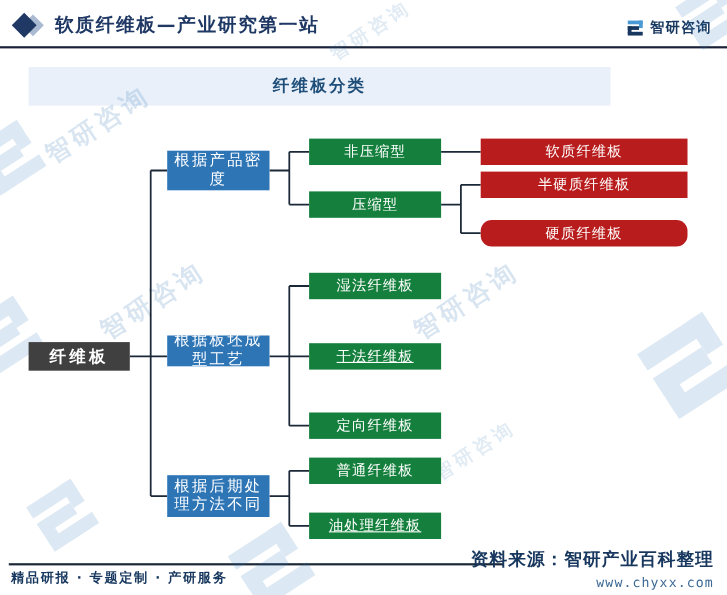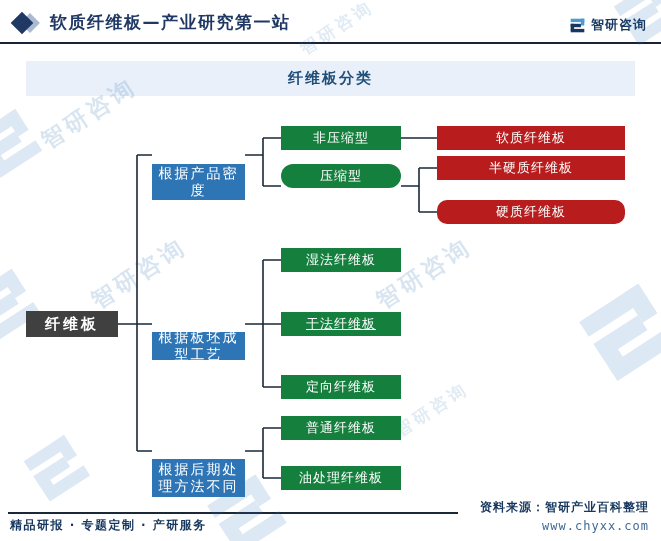--- a/index.html
+++ b/index.html
@@ -11,51 +11,51 @@
   .header{position:absolute;left:0;top:0;width:661px;height:42px;}
   .brand{position:absolute;left:12px;top:11px;display:flex;align-items:center;}
   .diamonds{position:relative;width:30px;height:22px;margin-right:8px;}
   .diamond-back{position:absolute;left:11px;top:4px;width:14px;height:14px;background:#a9bad2;transform:rotate(45deg);}
   .diamond-front{position:absolute;left:2px;top:3px;width:16px;height:16px;background:#203864;transform:rotate(45deg);}
   .brand-title{font-size:17px;font-weight:bold;color:#1f3864;letter-spacing:1.5px;white-space:nowrap;}
   .logo{position:absolute;right:14px;top:16px;display:flex;align-items:center;gap:5px;}
   .logo-text{font-size:13px;font-weight:bold;color:#17375e;letter-spacing:1px;}
   .header-divider{position:absolute;left:0;top:42px;width:661px;height:2px;background:#1a2238;}
   
-  .title-band{position:absolute;left:26px;top:61px;width:609px;height:35px;background:#e9f0fa;
+  .title-band{position:absolute;left:26px;top:61px;width:529px;height:35px;background:#e9f0fa;
     display:flex;align-items:center;justify-content:center;}
   .diagram-title{font-size:15px;font-weight:bold;color:#1f4e79;letter-spacing:2px;}
   
   .node{position:absolute;color:#ffffff;display:flex;align-items:center;justify-content:center;
     text-align:center;box-sizing:border-box;z-index:3;}
   .node-root{left:26px;top:311px;width:92px;height:26px;background:#404040;
     font-size:15px;font-weight:bold;letter-spacing:3px;}
   .node-branch{width:93px;background:#2e75b6;font-size:14px;letter-spacing:2px;
-    line-height:17px;word-break:break-all;padding:2px 3px;margin-top:27px;}
+    line-height:17px;word-break:break-all;padding:2px 3px;}
   .b1{left:152px;top:137px;height:36px;}
   .b2{left:152px;top:305px;height:28px;}
   .b3{left:152px;top:432px;height:38px;}
   .node-mid{left:281px;width:120px;height:24px;background:#15803d;font-size:13px;letter-spacing:1px;}
-  .m1{top:126px;} .m2{top:164px;border-radius:12px;} .m3{top:248px;} .m4{top:312px;text-decoration:underline;}
-  .m5{top:375px;} .m6{top:416px;} .m7{top:466px;}
+  .m1{top:126px;} .m2{top:174px;} .m3{top:248px;} .m4{top:312px;text-decoration:underline;}
+  .m5{top:375px;} .m6{top:416px;} .m7{top:466px;text-decoration:underline;}
   .node-leaf{left:437px;width:188px;height:24px;background:#b91c1c;font-size:13px;letter-spacing:1px;}
   .r1{top:126px;} .r2{top:156px;} .r3{top:200px;border-radius:10px;}
   .connectors{position:absolute;left:0;top:0;z-index:2;}
   
   .wm{position:absolute;z-index:1;pointer-events:none;}
   .wm-text{font-size:23px;font-weight:bold;color:#2e75b6;opacity:0.18;
     letter-spacing:4px;transform:rotate(-33deg);white-space:nowrap;}
   .wm-text.small{font-size:17px;opacity:0.14;}
   .wm-logo{opacity:0.16;transform:rotate(-33deg);}
   
   .footer-divider{position:absolute;left:8px;top:512px;width:450px;height:1.5px;background:#1b2838;}
   .footer-services{position:absolute;left:10px;top:517px;font-size:12px;font-weight:bold;
     color:#17375e;letter-spacing:1.5px;}
   .footer-right{position:absolute;right:12px;top:499px;text-align:right;}
-  .footer-source{font-size:12px;font-weight:bold;color:#17375e;letter-spacing:1px;}
+  .footer-source{font-size:16px;font-weight:bold;color:#17375e;letter-spacing:1px;}
   .footer-website{font-size:12px;color:#3d6a96;letter-spacing:1px;margin-top:3px;
     font-family:"DejaVu Sans Mono","Liberation Mono",monospace;}
 </style>
 </head>
 <body>
 
 <div class="page">
 
   <div class="wm" style="left:35px;top:98px;">
     <div class="wm-text">智研咨询</div>

